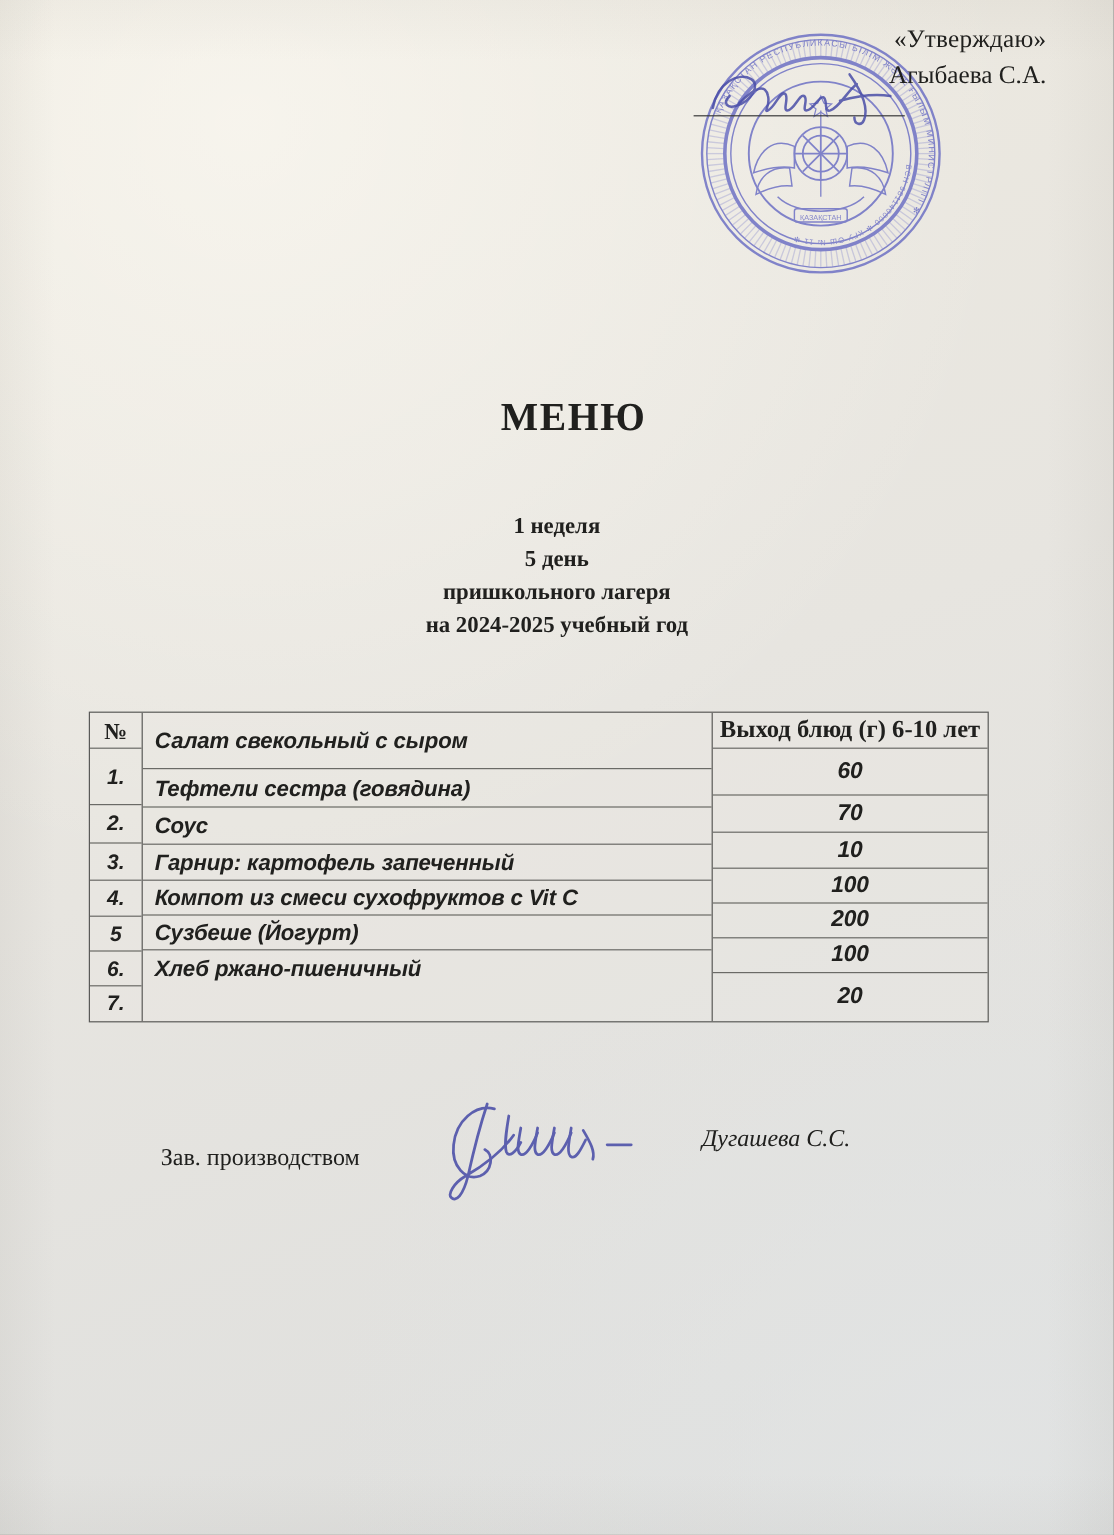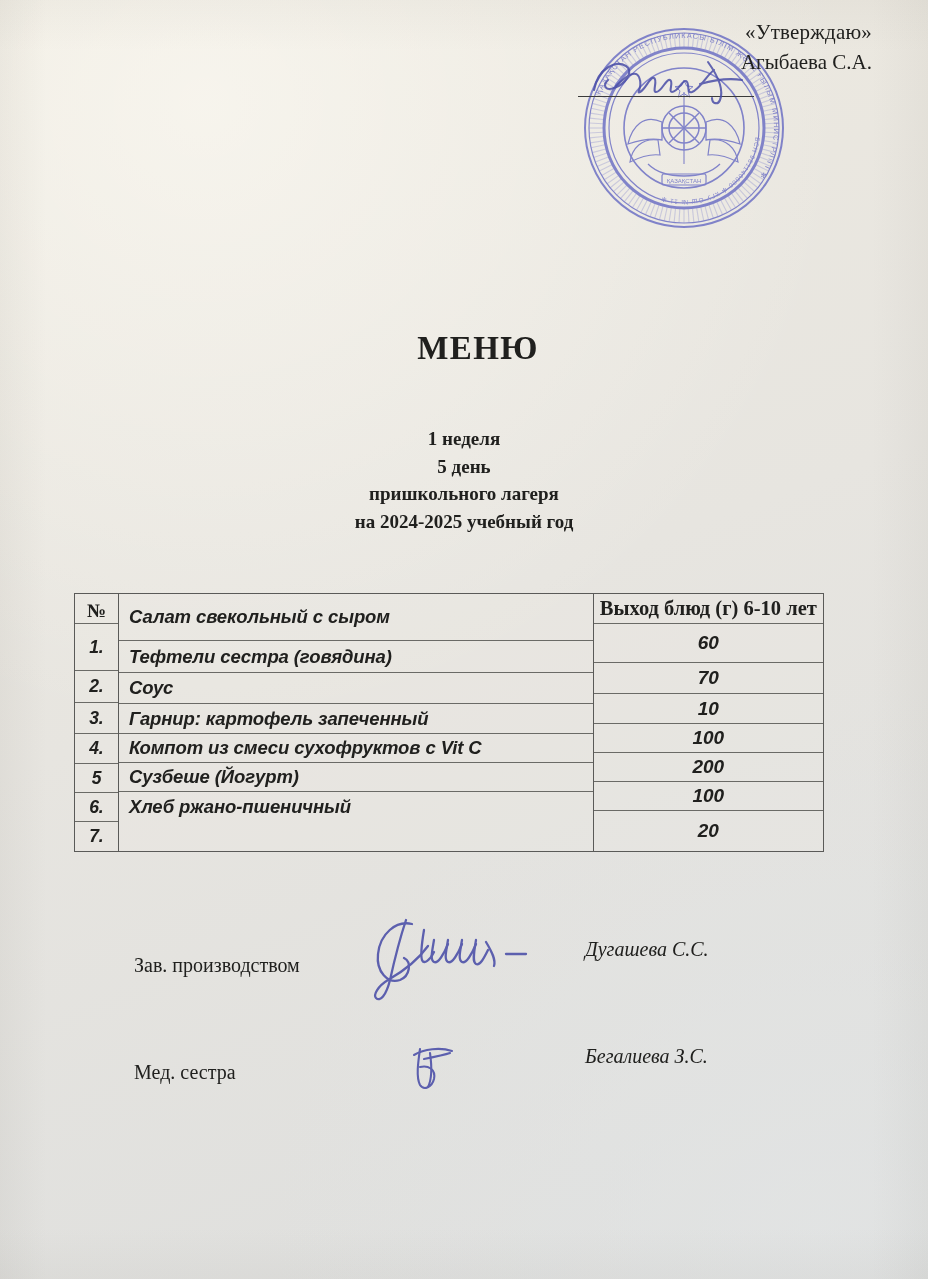--- a/index.html
+++ b/index.html
@@ -432,26 +432,14 @@
         <path d="M 82,30 C 80,42 78,50 82,52 C 86,54 92,44 96,34"></path>
         <path d="M 96,30 C 94,42 92,50 96,52 C 100,54 106,44 110,34"></path>
         <path d="M 110,30 C 108,42 106,52 110,54 C 114,56 118,48 122,40"></path>
         <path d="M 120,32 C 126,42 130,50 128,56"></path>
         <path d="M 140,44 L 160,44"></path>
       </g>
     </svg>
     <span class="sig-name">Дугашева С.С.</span>
   </div>
 
-  <div class="sig-row" id="sig-row-nurse">
-    <span class="sig-role">Мед. сестра</span>
-    <svg id="nurse-signature" viewBox="0 0 70 58">
-      <g fill="none" stroke="#4a4ea8" stroke-width="2.1" stroke-linecap="round">
-        <path d="M 14,16 C 24,10 40,8 52,12"></path>
-        <path d="M 20,10 C 18,24 16,38 20,46 C 24,52 32,48 34,40 C 36,30 28,26 20,28"></path>
-        <path d="M 30,14 C 32,28 32,40 28,48"></path>
-        <path d="M 24,20 C 34,18 44,16 50,14"></path>
-      </g>
-    </svg>
-    <span class="sig-name">Бегалиева З.С.</span>
-  </div>
 
 </div>
 
 </body></html>

